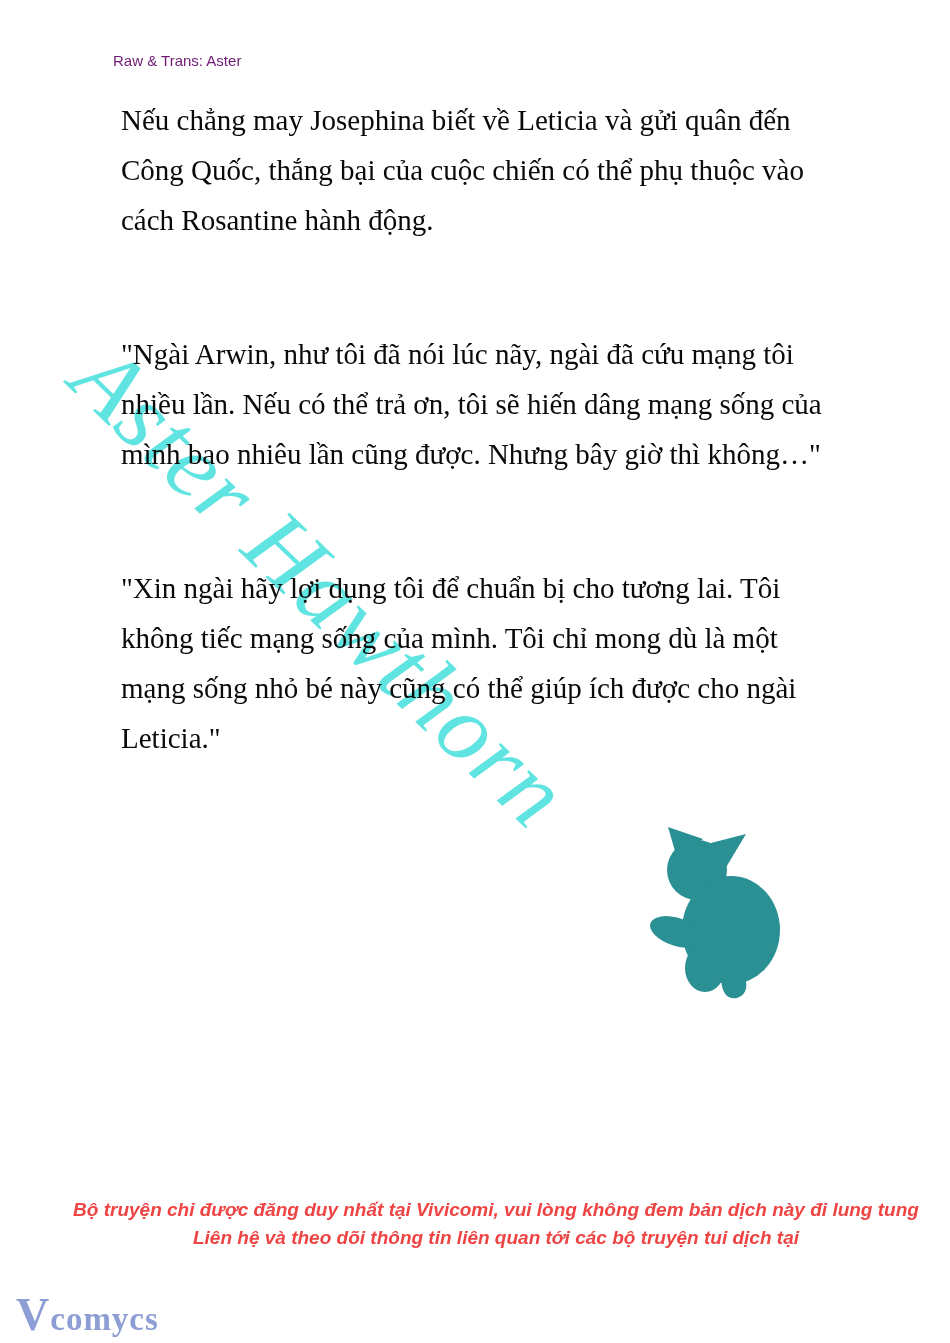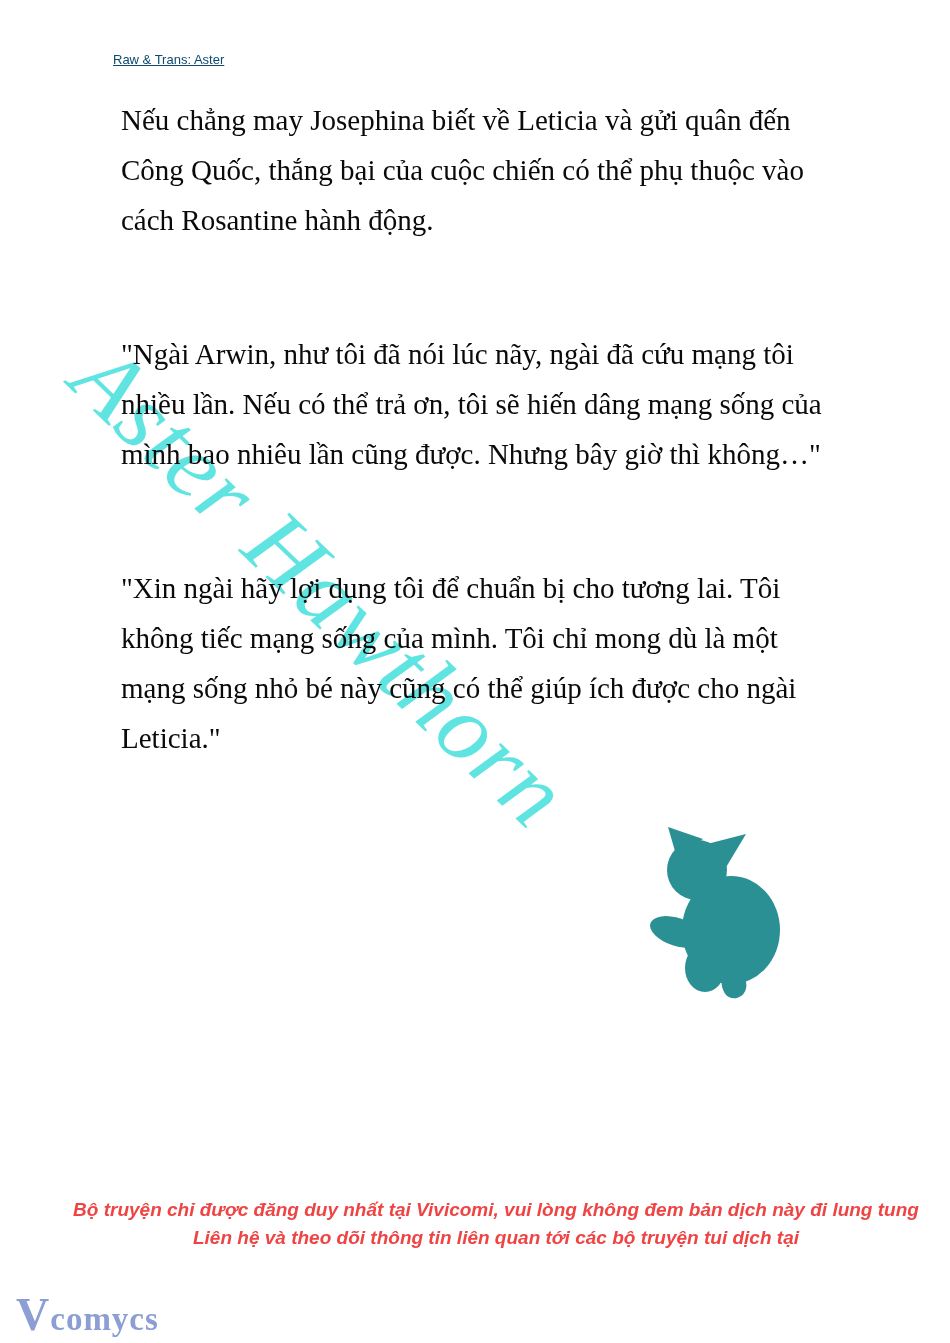--- a/index.html
+++ b/index.html
@@ -13,24 +13,23 @@
     height: 1343px;
     background: #ffffff;
     overflow: hidden;
     font-family: "Liberation Serif", serif;
   }
   .credit-line {
     position: absolute;
     left: 113px;
     top: 52px;
     font-family: "Liberation Sans", sans-serif;
-    font-size: 13px;
-    color: #0c4a6e;
+    font-size: 15px;
+    color: #701a75;
     z-index: 4;
-    text-decoration: underline;
   }
   .watermark {
     position: absolute;
     left: 128px;
     top: 322px;
     transform: rotate(44deg);
     transform-origin: left top;
     font-family: "Liberation Serif", serif;
     font-style: italic;
     font-size: 96px;

